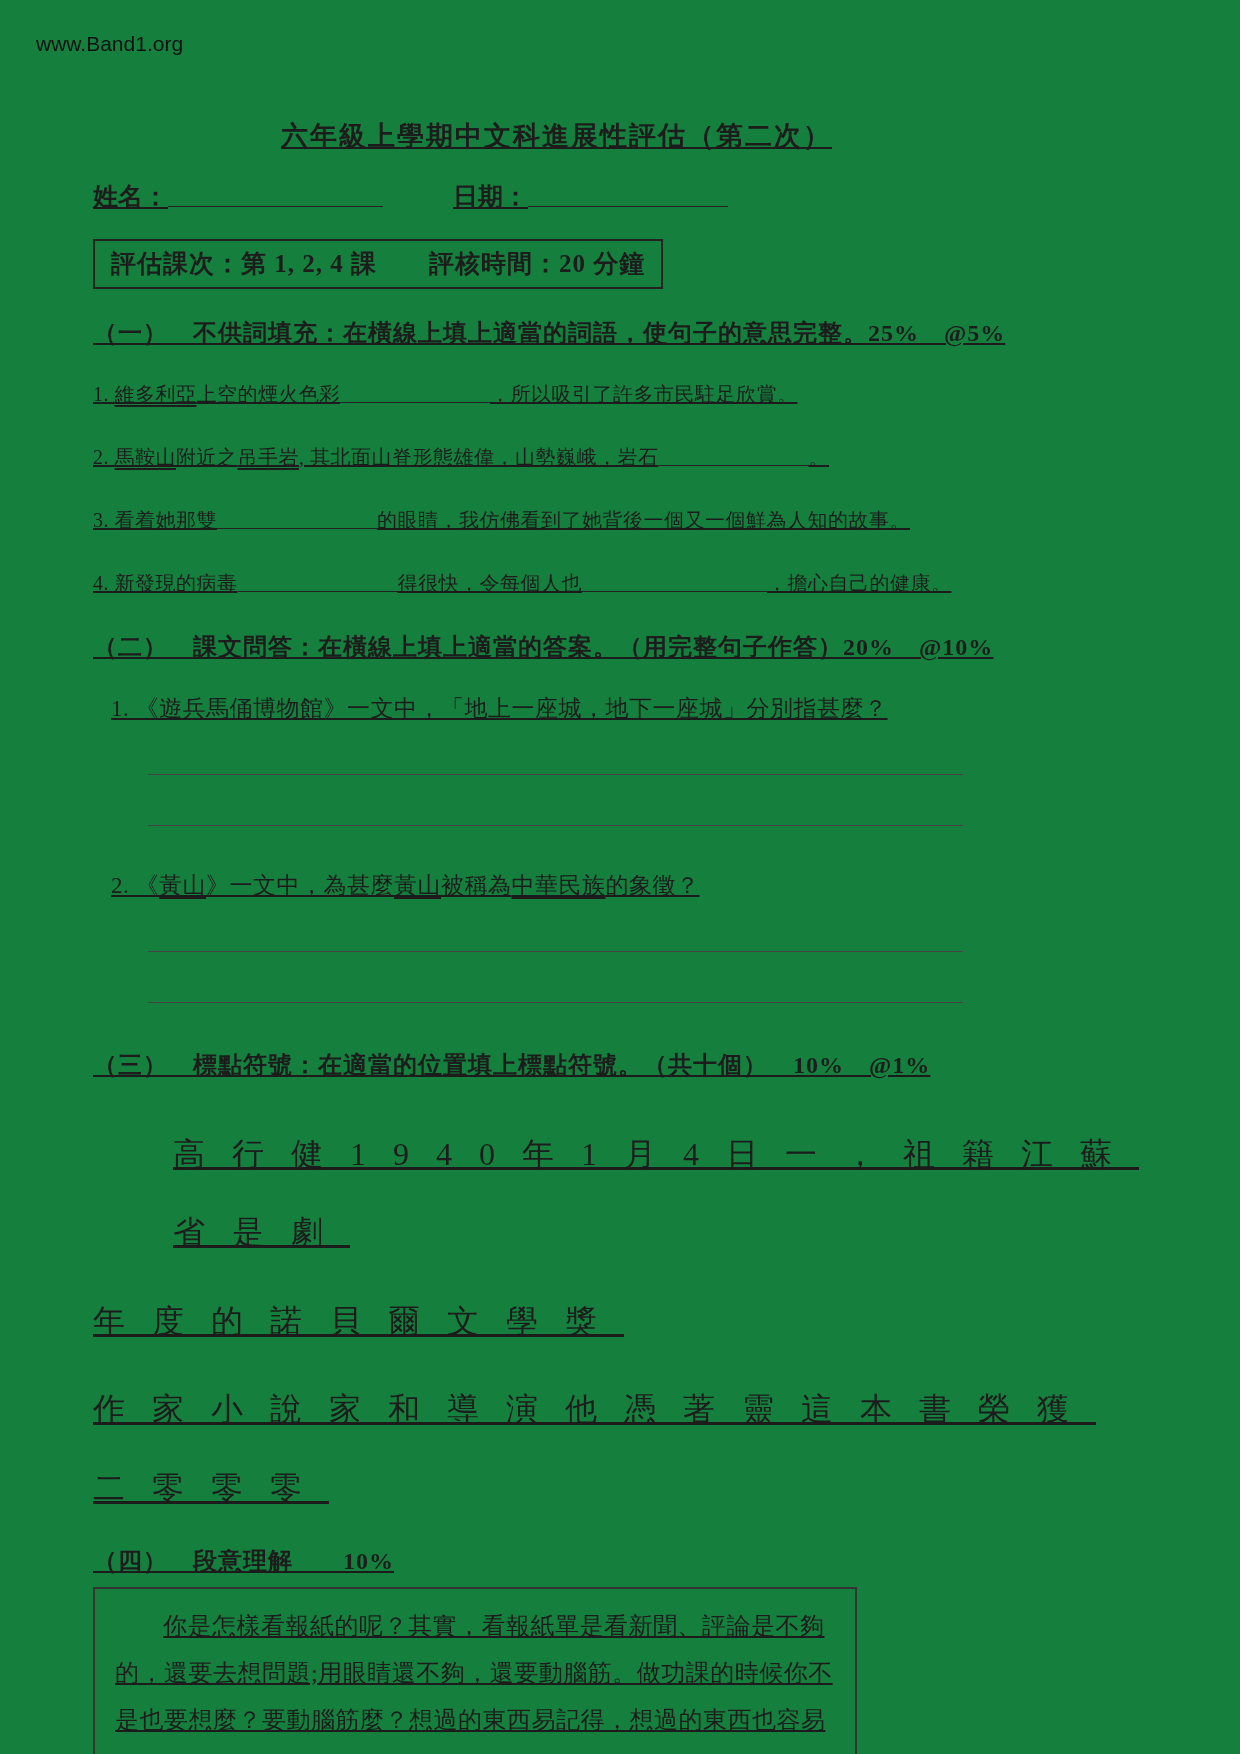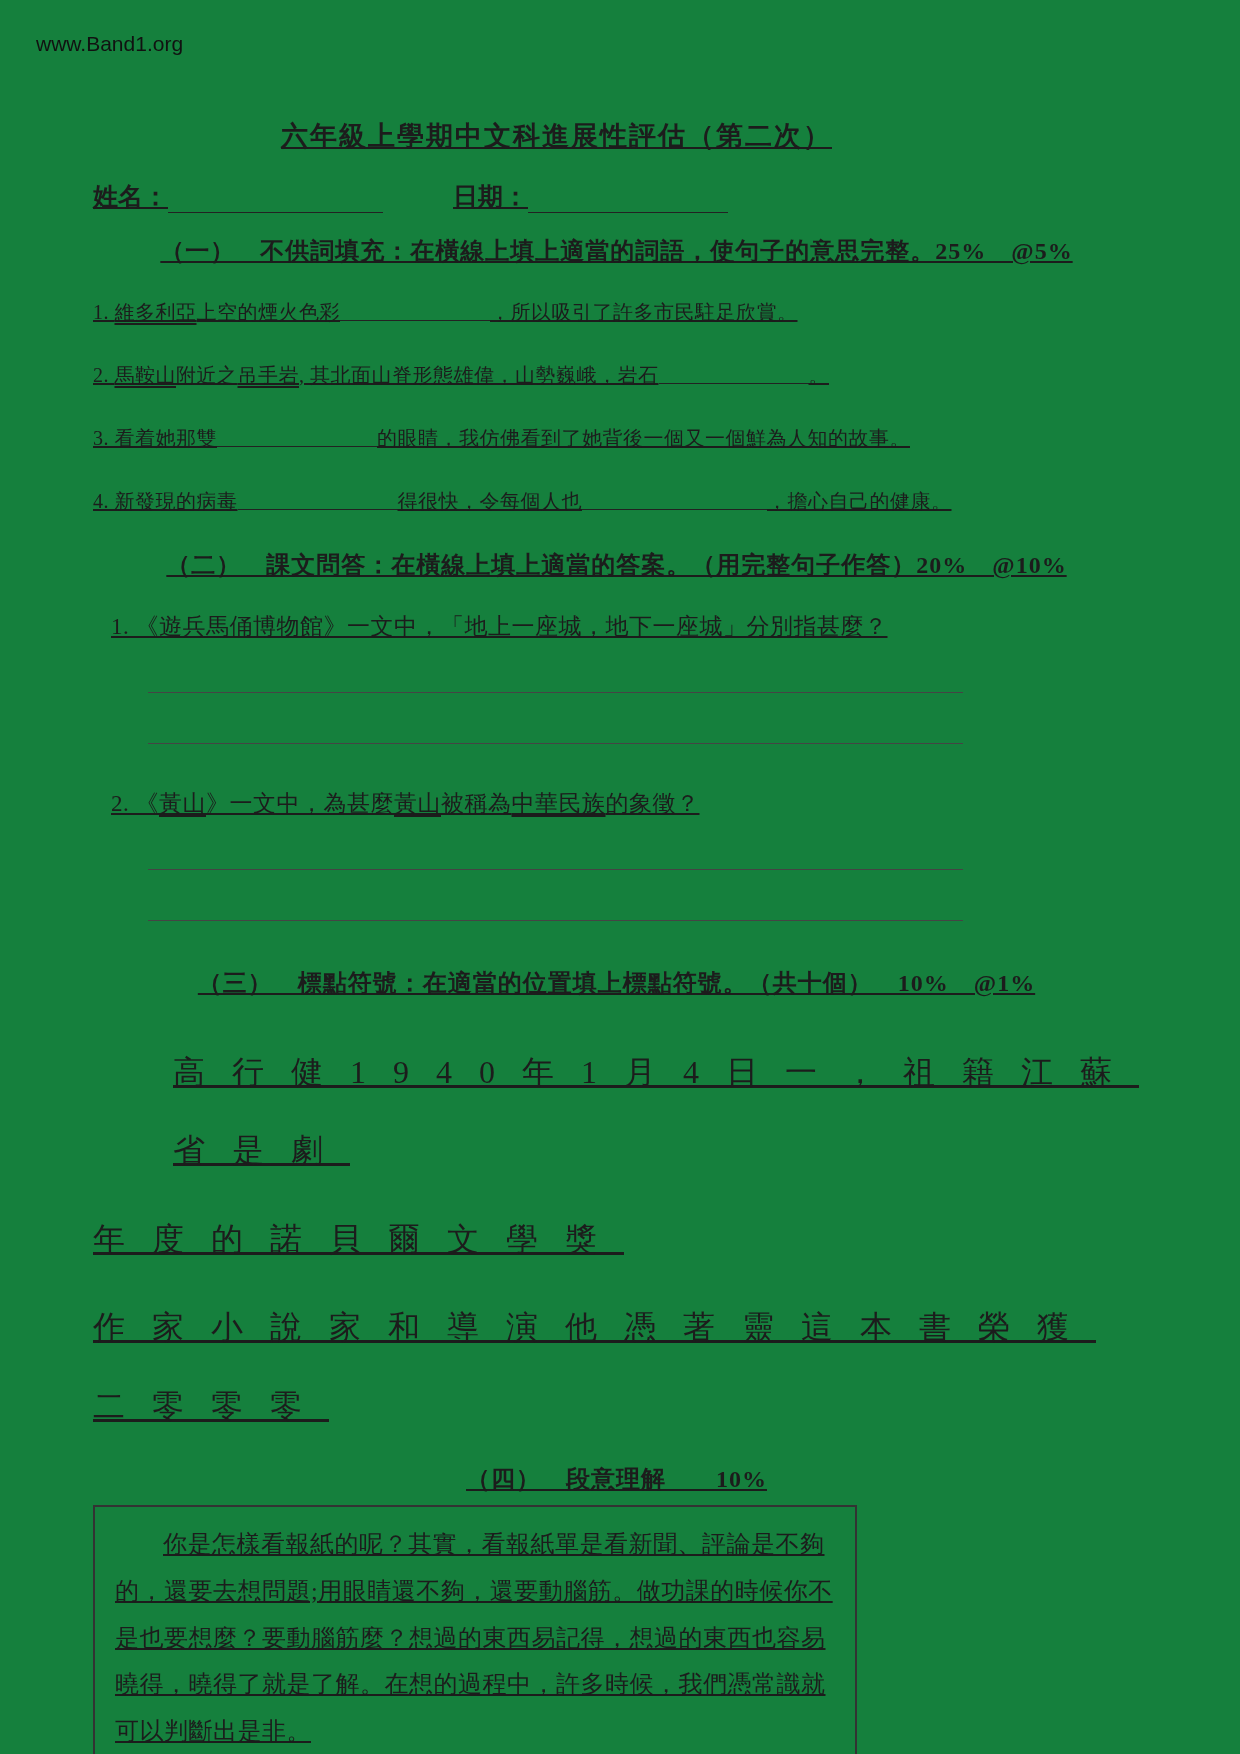--- a/index.html
+++ b/index.html
@@ -11,31 +11,31 @@
   }
   .watermark{
     position:absolute;top:32px;left:36px;font-size:21px;color:#111;
     font-family:"Liberation Sans","DejaVu Sans",sans-serif;
   }
   .content{padding:118px 100px 0 93px;text-decoration:underline;}
   .title{
     text-align:center;font-size:27px;font-weight:700;letter-spacing:2px;
     margin:0 120px 26px 0;
   }
-  .name-row{font-size:25px;font-weight:700;margin-bottom:22px;display:flex;align-items:flex-end;}
+  .name-row{font-size:25px;font-weight:700;margin-bottom:22px;display:flex;align-items:flex-start;}
   .blank{
     display:inline-block;border-bottom:1.6px solid #222;height:1.05em;
     vertical-align:-2px;
   }
   .name-row .blank{margin-right:70px;}
   .info-box{
     display:inline-block;border:2.2px solid #222;padding:6px 16px 7px 16px;
     font-size:25px;font-weight:700;margin:4px 0 22px 0;letter-spacing:1px;
   }
-  .sec-heading{font-size:24px;font-weight:700;margin:6px 0 30px 0;letter-spacing:1px;text-align:center;}
+  .sec-heading{font-size:24px;font-weight:700;margin:6px 0 30px 0;letter-spacing:1px;}
   .fill-item{font-size:20px;line-height:1.55;margin-bottom:32px;letter-spacing:0.5px;}
   .uword{text-decoration:underline;text-underline-offset:4px;}
   .question{font-size:23px;margin:0 0 6px 18px;letter-spacing:0.5px;}
   .answer-line{
     margin:50px 0 0 55px;width:815px;border-bottom:1.6px solid #444;height:0;
   }
   .q-block{margin-bottom:44px;}
   .punct-passage{font-size:32px;letter-spacing:27px;line-height:2.45;margin-bottom:10px;}
   .punct-passage.indent{padding-left:80px;}
   .passage-box{
@@ -56,20 +56,21 @@
 
     <div class="title">六年級上學期中文科進展性評估（第二次）</div>
 
     <div class="name-row">
       <span>姓名：</span>
       <span class="blank" style="width:215px"></span>
       <span>日期：</span>
       <span class="blank" style="width:200px"></span>
     </div>
 
+    <div class="info-box">評估課次：第 1, 2, 4 課　　評核時間：20 分鐘</div>
 
     
     <div class="sec-heading">（一）　不供詞填充：在橫線上填上適當的詞語，使句子的意思完整。25%　@5%</div>
     <div class="fill-item">1. <span class="uword">維多利亞</span>上空的煙火色彩<span class="blank" style="width: 150px;"></span>，所以吸引了許多市民駐足欣賞。</div>
     <div class="fill-item">2. <span class="uword">馬鞍山</span>附近之<span class="uword">吊手岩</span>,  其北面山脊形態雄偉，山勢巍峨，岩石<span class="blank" style="width: 150px;"></span>。</div>
     <div class="fill-item">3. 看着她那雙<span class="blank" style="width: 160px;"></span>的眼睛，我仿佛看到了她背後一個又一個鮮為人知的故事。</div>
     <div class="fill-item">4. 新發現的病毒<span class="blank" style="width: 160px;"></span>得很快，令每個人也<span class="blank" style="width: 185px;"></span>，擔心自己的健康。</div>
 
     
     <div class="sec-heading" style="margin-top:18px">（二）　課文問答：在橫線上填上適當的答案。（用完整句子作答）20%　@10%</div>

